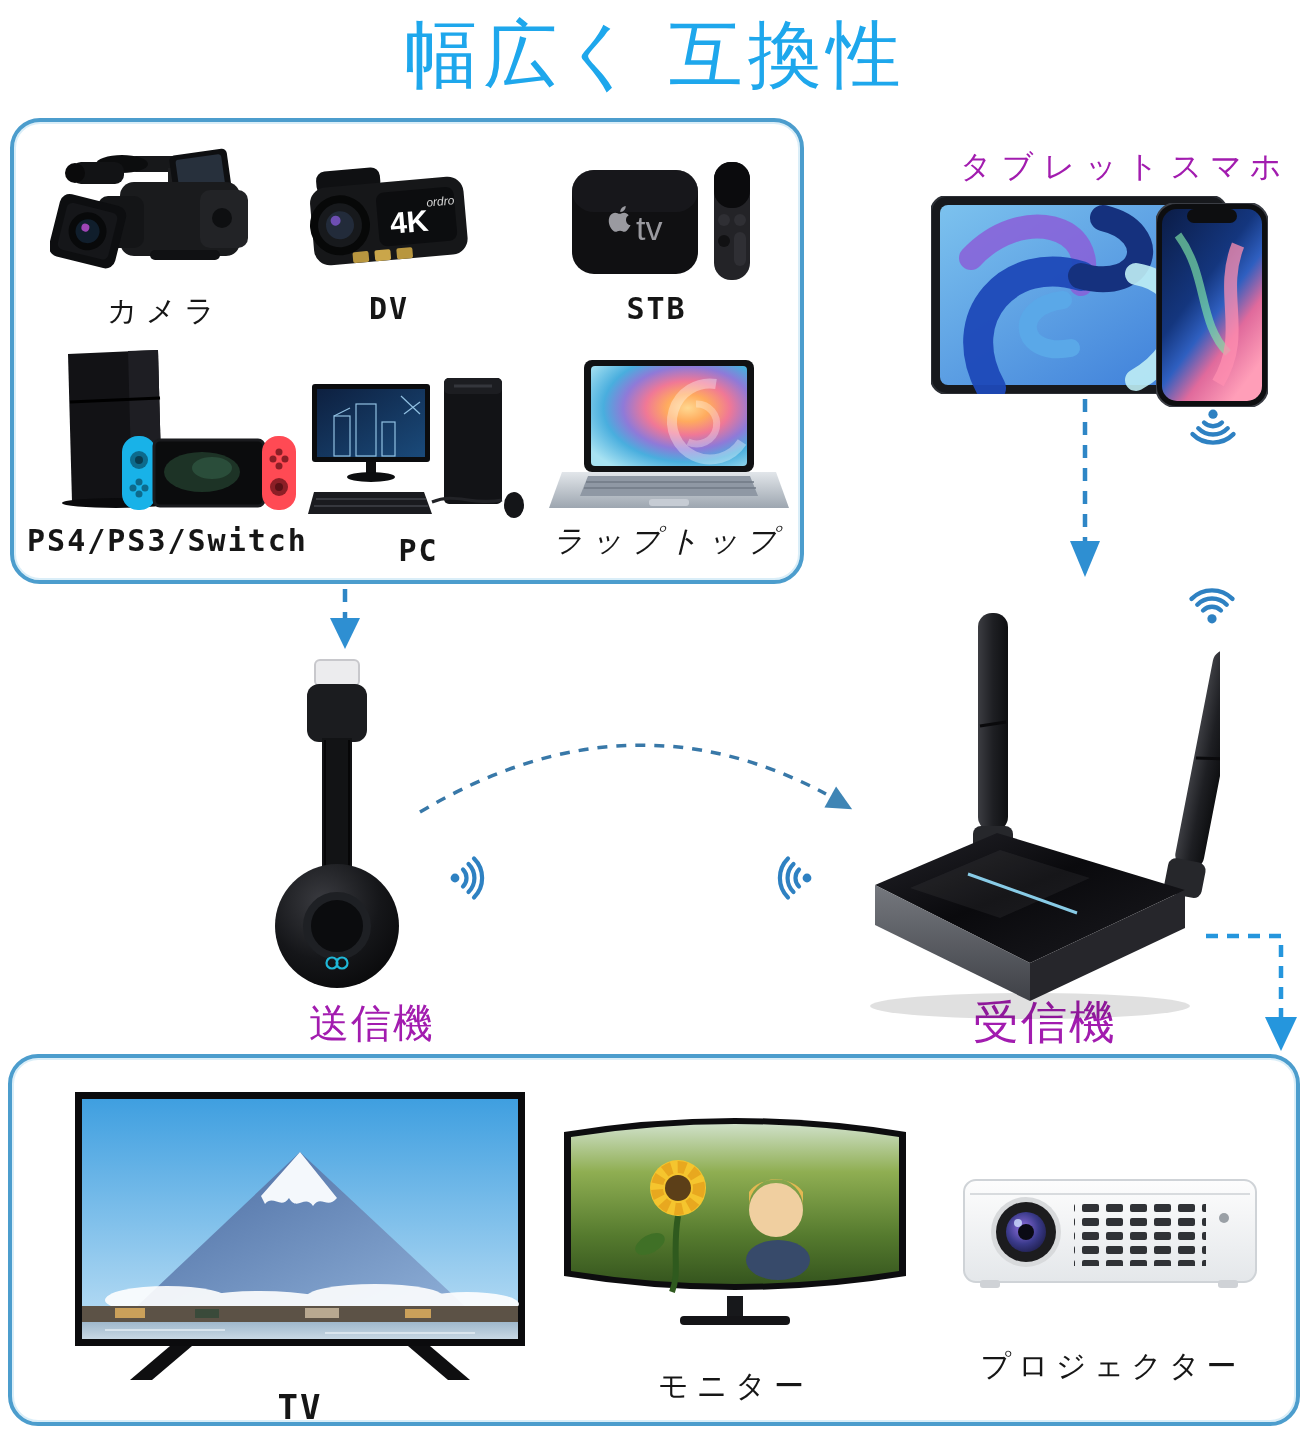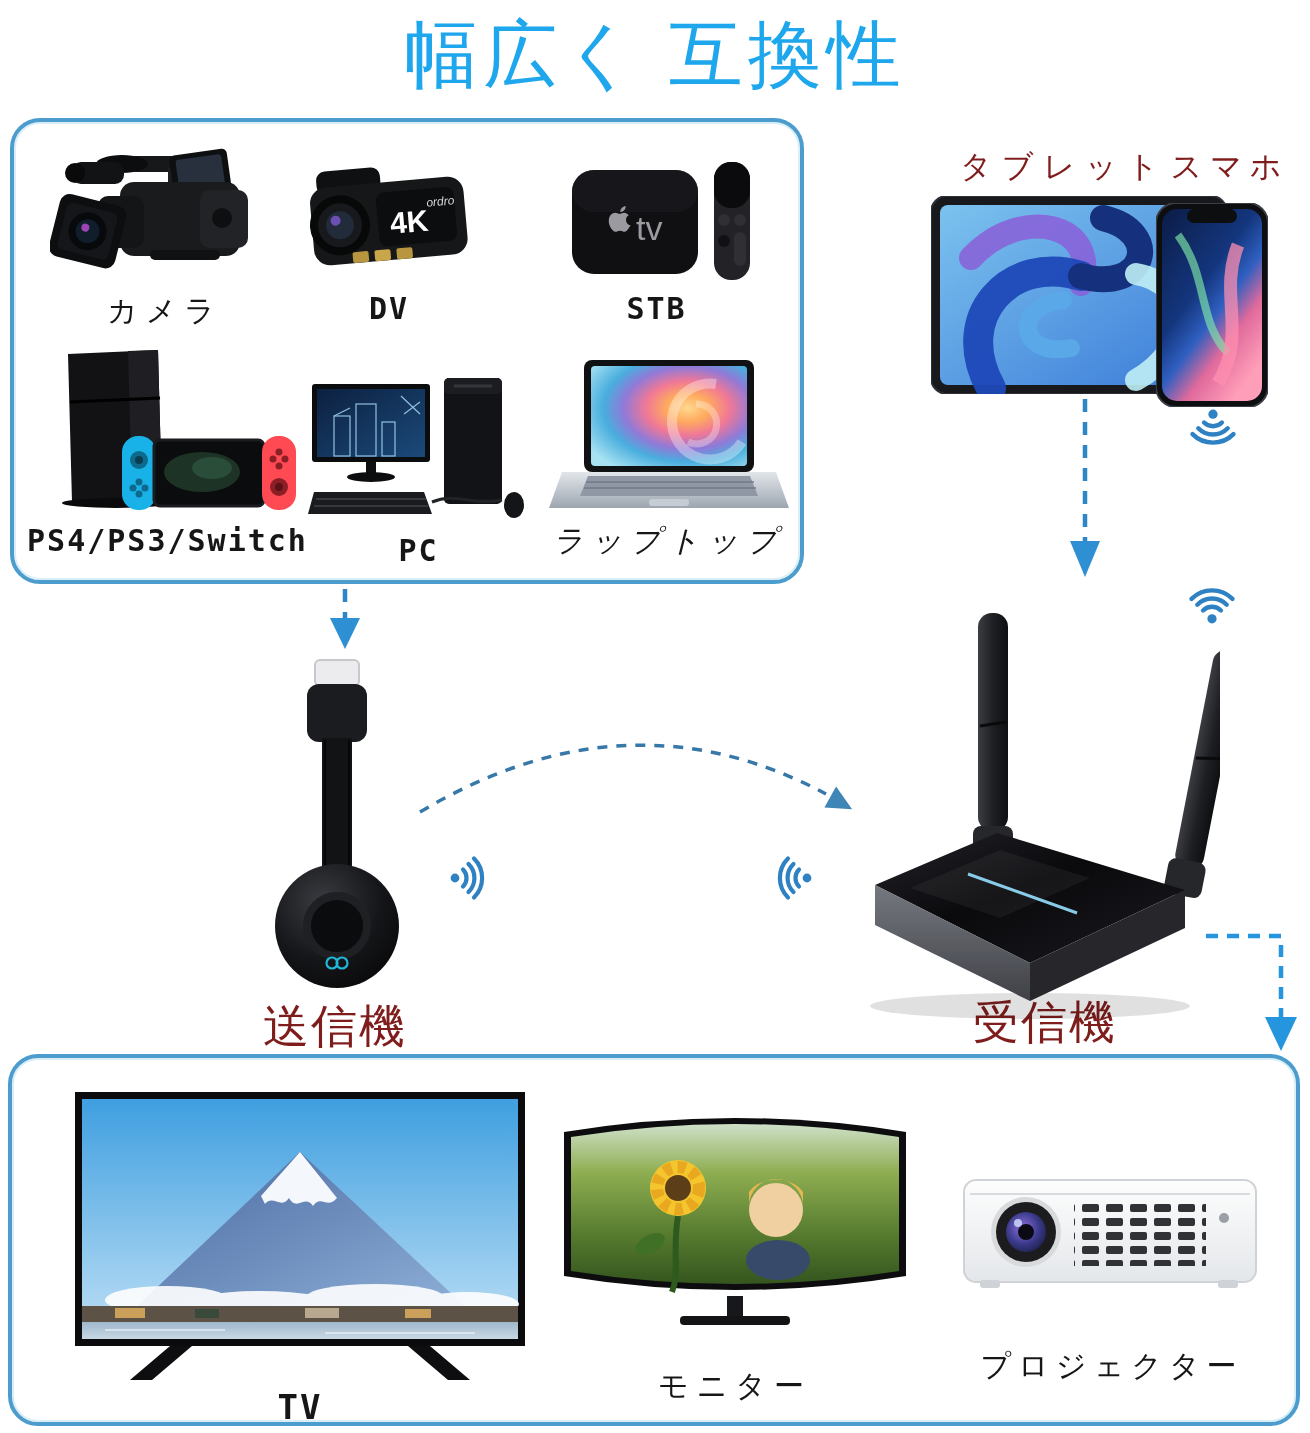--- a/index.html
+++ b/index.html
@@ -7,21 +7,21 @@
         font-family:"Liberation Sans",sans-serif;color:#151515;}
   .title{position:absolute;left:0;top:6px;width:100%;margin:0;text-align:center;
          font-size:74px;font-weight:400;letter-spacing:5px;color:#1ea7ec;}
   .box{position:absolute;border:4px solid #4c9dcd;border-radius:30px;background:#fff;
        box-shadow:inset 0 0 0 2px rgba(150,205,235,.35);}
   .box.sources{left:10px;top:118px;width:786px;height:458px;}
   .box.displays{left:8px;top:1054px;width:1284px;height:364px;}
   .device{position:absolute;display:flex;flex-direction:column;align-items:center;}
   .dev-label{font-size:30px;letter-spacing:8px;white-space:nowrap;margin-top:3px;color:#161616;}
   .dev-label.latin{font-family:"DejaVu Sans Mono",monospace;letter-spacing:2px;font-weight:700;}
-  .free-label{position:absolute;text-align:center;white-space:nowrap;color:#7f1d1d;}
+  .free-label{position:absolute;text-align:center;white-space:nowrap;color:#a21caf;}
   .overlay{position:absolute;left:0;top:0;z-index:3;pointer-events:none;}
   .art{display:block;}
   .abs{position:absolute;z-index:2;}
   .dash{stroke:#2e86c6;stroke-width:4.5;stroke-dasharray:13 10;fill:none;}
   .head{fill:#2e8fd2;stroke:none;}
   .arc{stroke:#3878a8;stroke-width:3.5;stroke-dasharray:10 9;fill:none;}
   .archead{fill:#3f85b5;}
   .dash2{stroke:#2596dd;stroke-width:4.5;stroke-dasharray:12 9;fill:none;}
   .head2{fill:#2596dd;}
   .wifi path{stroke:#2e81c2;stroke-width:4.2;fill:none;stroke-linecap:round;}
@@ -282,21 +282,21 @@
     <rect x="60" y="80" width="30" height="162" fill="#121315"></rect>
     <line x1="63" y1="82" x2="63" y2="240" stroke="#060607" stroke-width="2"></line>
     <line x1="87" y1="82" x2="87" y2="240" stroke="#060607" stroke-width="2"></line>
     <circle cx="75" cy="268" r="62" fill="url(#puckg)"></circle>
     <circle cx="75" cy="268" r="30" fill="#0b0c0e" stroke="#1e2024" stroke-width="8"></circle>
     <g stroke="#1fb8d8" stroke-width="2.2" fill="none">
       <circle cx="70" cy="305" r="5.5"></circle>
         <circle cx="80" cy="305" r="5.5"></circle>
     </g>
   </svg>
-  <div class="free-label" style="left:235px;top:996px;width:200px;font-size:46px;letter-spacing:2px;">送信機</div>
+  <div class="free-label" style="left:235px;top:996px;width:200px;font-size:40px;letter-spacing:2px;text-align:right;">送信機</div>
 
   <svg class="abs art" style="left:850px;top:598px;" width="370" height="425" viewBox="0 0 370 425">
     <defs>
       <linearGradient id="antg" x1="0" y1="0" x2="1" y2="0">
         <stop offset="0" stop-color="#3c3d42"></stop>
           <stop offset=".5" stop-color="#1e1f23"></stop>
           <stop offset="1" stop-color="#0e0f11"></stop>
       </linearGradient>
       <linearGradient id="topg" x1="0" y1="0" x2="1" y2="1">
         <stop offset="0" stop-color="#232329"></stop>

